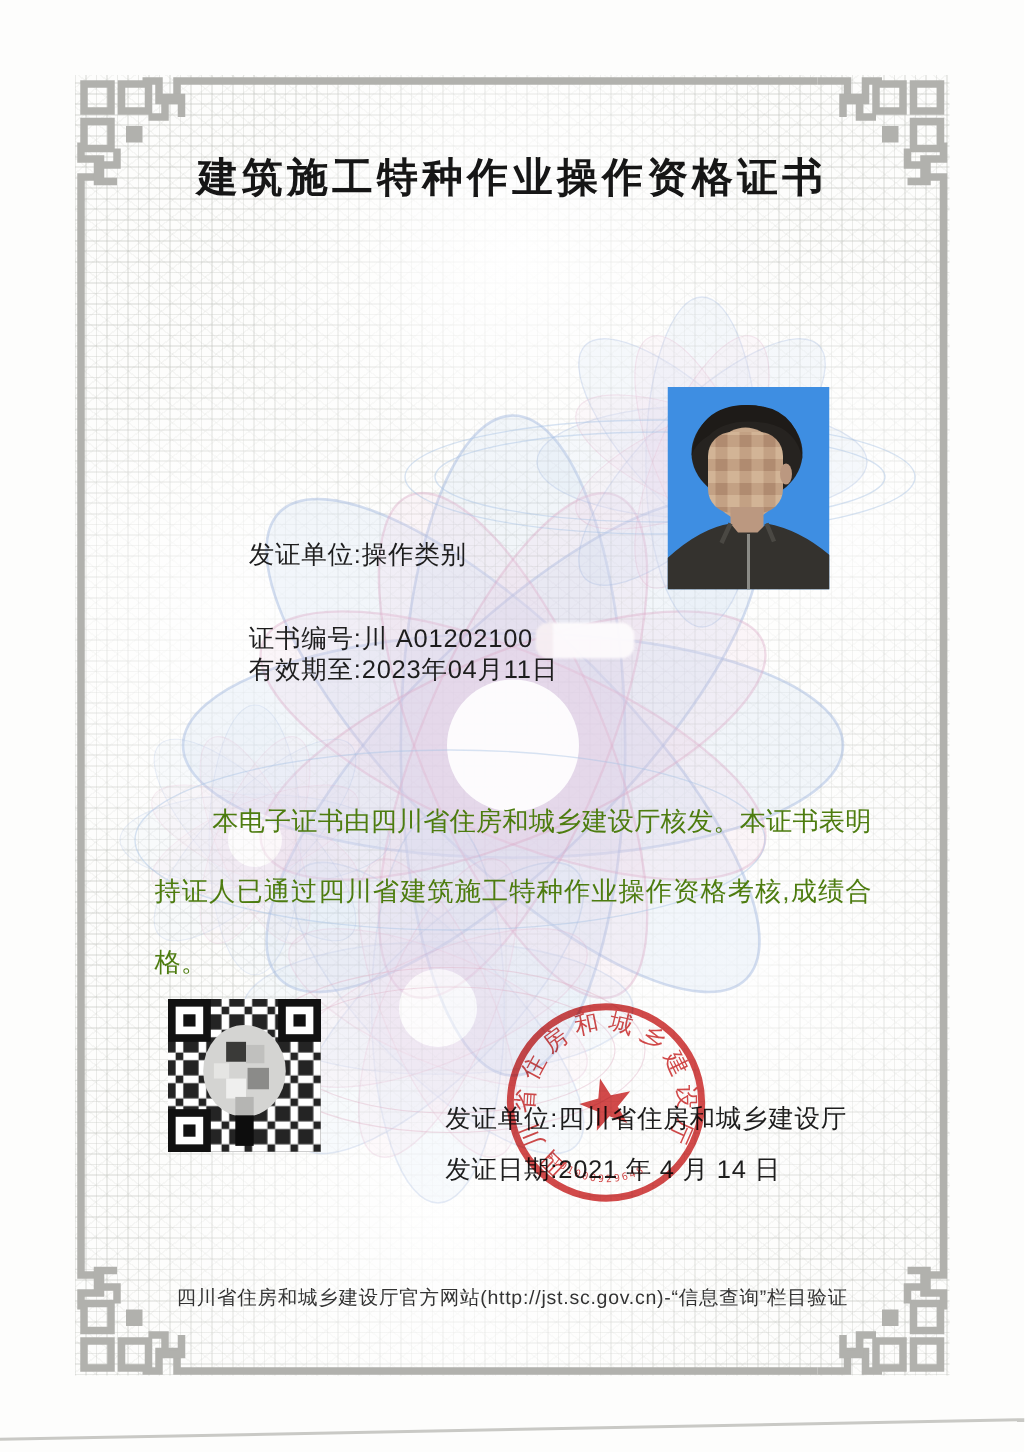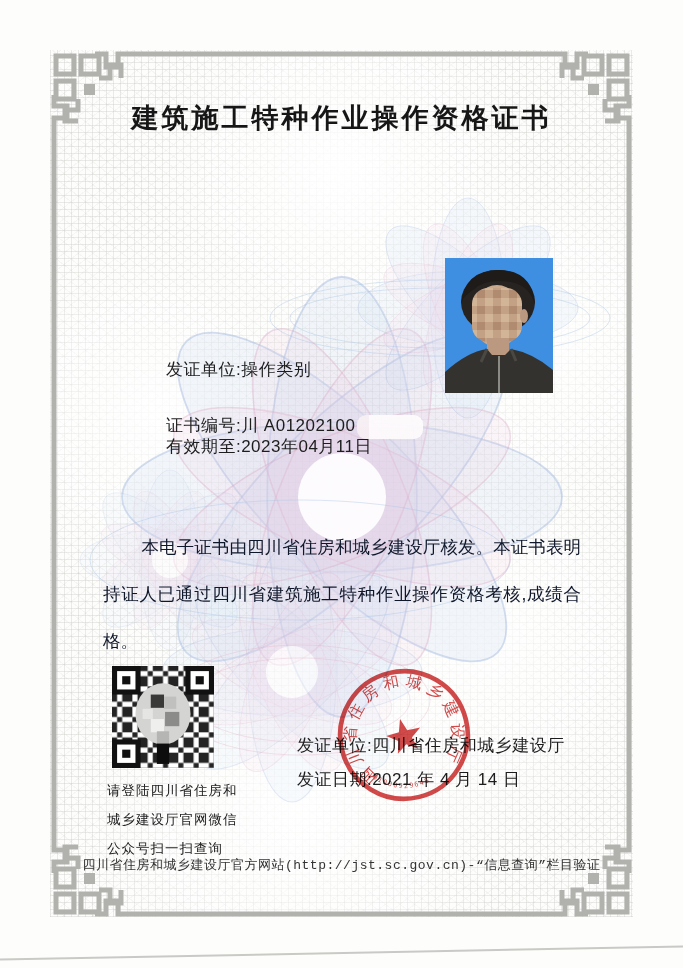--- a/index.html
+++ b/index.html
@@ -37,31 +37,31 @@
       linear-gradient(90deg,rgba(228,236,246,.95) 0 14px,rgba(252,253,255,.95) 14px 28px),
       linear-gradient(0deg,rgba(240,244,250,.8) 0 14px,rgba(250,250,252,.8) 14px 28px);}
   .redact-id .blk{position:absolute;width:15px;height:15px;background:#0a0a0a;filter:none;}
   .blk1{left:30px;top:7px}.blk2{left:72px;top:8px}
   .redact-cert{width:66px;height:24px;margin-left:2px;
     background:
       linear-gradient(90deg,rgba(246,238,242,.9) 0 12px,rgba(253,250,252,.9) 12px 24px),
       linear-gradient(0deg,rgba(244,242,248,.75) 0 12px,rgba(252,252,253,.75) 12px 24px);}
   .photo{position:absolute;left:445px;top:258px;width:108px;height:135px;}
   .body-par{position:absolute;left:103px;top:524px;width:478px;font-size:17.5px;
-    line-height:47px;text-indent:2.2em;text-align:justify;word-break:break-all;color:#0f172a;}
+    line-height:47px;text-indent:2.2em;text-align:justify;word-break:break-all;color:#4d7c0f;}
   .qr{position:absolute;left:112px;top:666px;width:102px;height:102px;}
   .qr-caption{position:absolute;left:107px;top:776px;width:180px;
     font-family:"Liberation Serif","DejaVu Serif",serif;font-size:13.5px;line-height:29px;
     letter-spacing:1px;color:#222;}
   .issue-row{position:absolute;left:276px;font-size:17px;letter-spacing:.5px;white-space:pre;}
   .row-issuer{top:714px}.row-date{top:748px}
   .seal{position:absolute;left:332px;top:663px;width:144px;height:144px;
     mix-blend-mode:multiply;opacity:.92;}
   .footer{position:absolute;left:0;top:856px;width:100%;text-align:center;
-    font-family:Liberation Mono, monospace;font-size:13px;letter-spacing:.5px;color:#333;}
+    font-family:Liberation Sans, sans-serif;font-size:13px;letter-spacing:.5px;color:#333;}
   .page-edge{position:absolute;left:-10px;top:952px;width:703px;height:2px;background:#c9c9c5;
     transform:rotate(-1.1deg);}
 </style>
 </head>
 <body>
 
 <div class="page">
 
   <div class="bg-grid"></div>
   <div class="bg-soft"></div>
@@ -190,25 +190,20 @@
         <rect x="51" y="30" width="12" height="12" fill="#c0c0be"></rect>
         <rect x="30" y="42" width="10" height="10" fill="#e5e5e3"></rect>
         <rect x="52" y="45" width="14" height="14" fill="#8b8b89"></rect>
         <rect x="38" y="52" width="13" height="13" fill="#efefee"></rect>
         <rect x="44" y="64" width="12" height="12" fill="#b5b5b3"></rect>
         <rect x="44" y="76" width="12" height="20" fill="#0d0d0d"></rect>
       </g>
     </svg>
   </div>
 
-  <div class="qr-caption">
-    <div>请登陆四川省住房和</div>
-    <div>城乡建设厅官网微信</div>
-    <div>公众号扫一扫查询</div>
-  </div>
 
   <div class="issue-row row-issuer">
     <span>发证单位:</span><span>四川省住房和城乡建设厅</span>
   </div>
   <div class="issue-row row-date">
     <span>发证日期:</span><span>2021 年 4 月 14 日</span>
   </div>
 
   <div class="seal">
     <svg viewBox="0 0 140 140" width="144" height="144">

